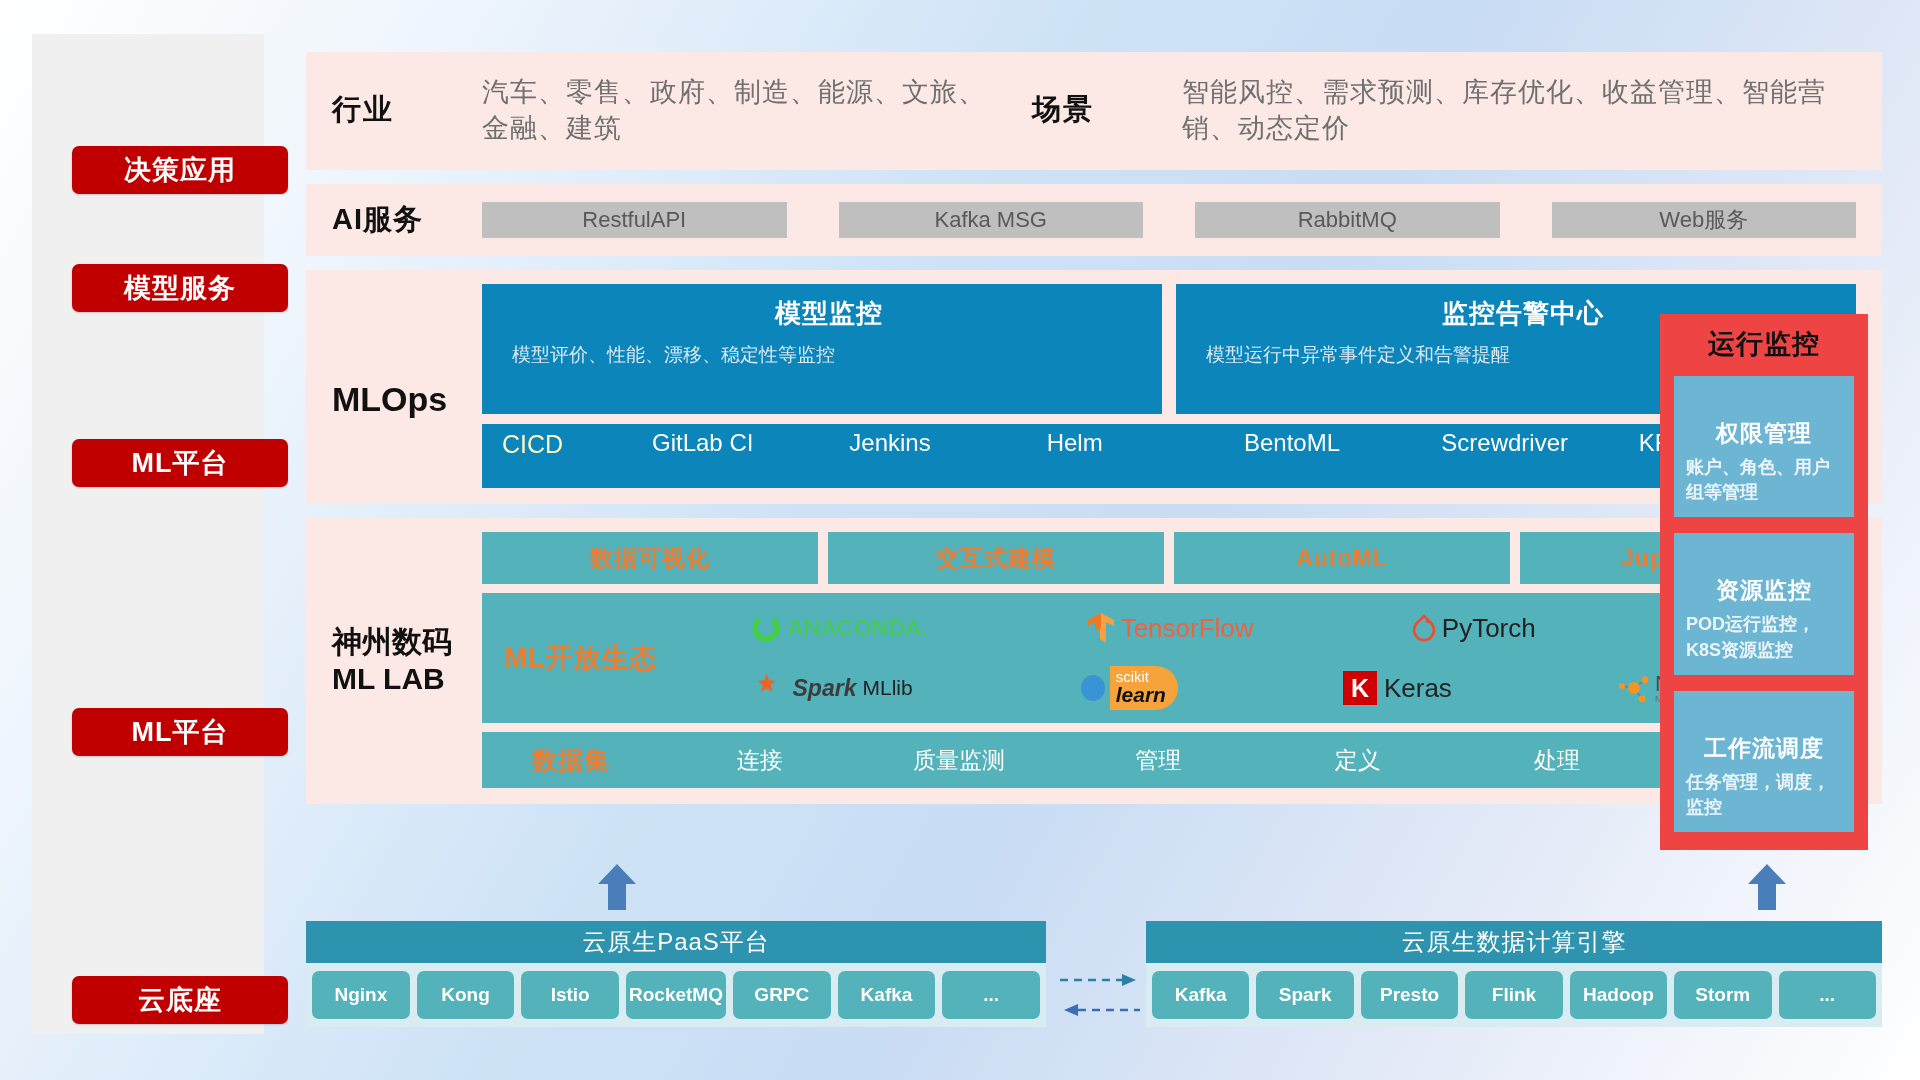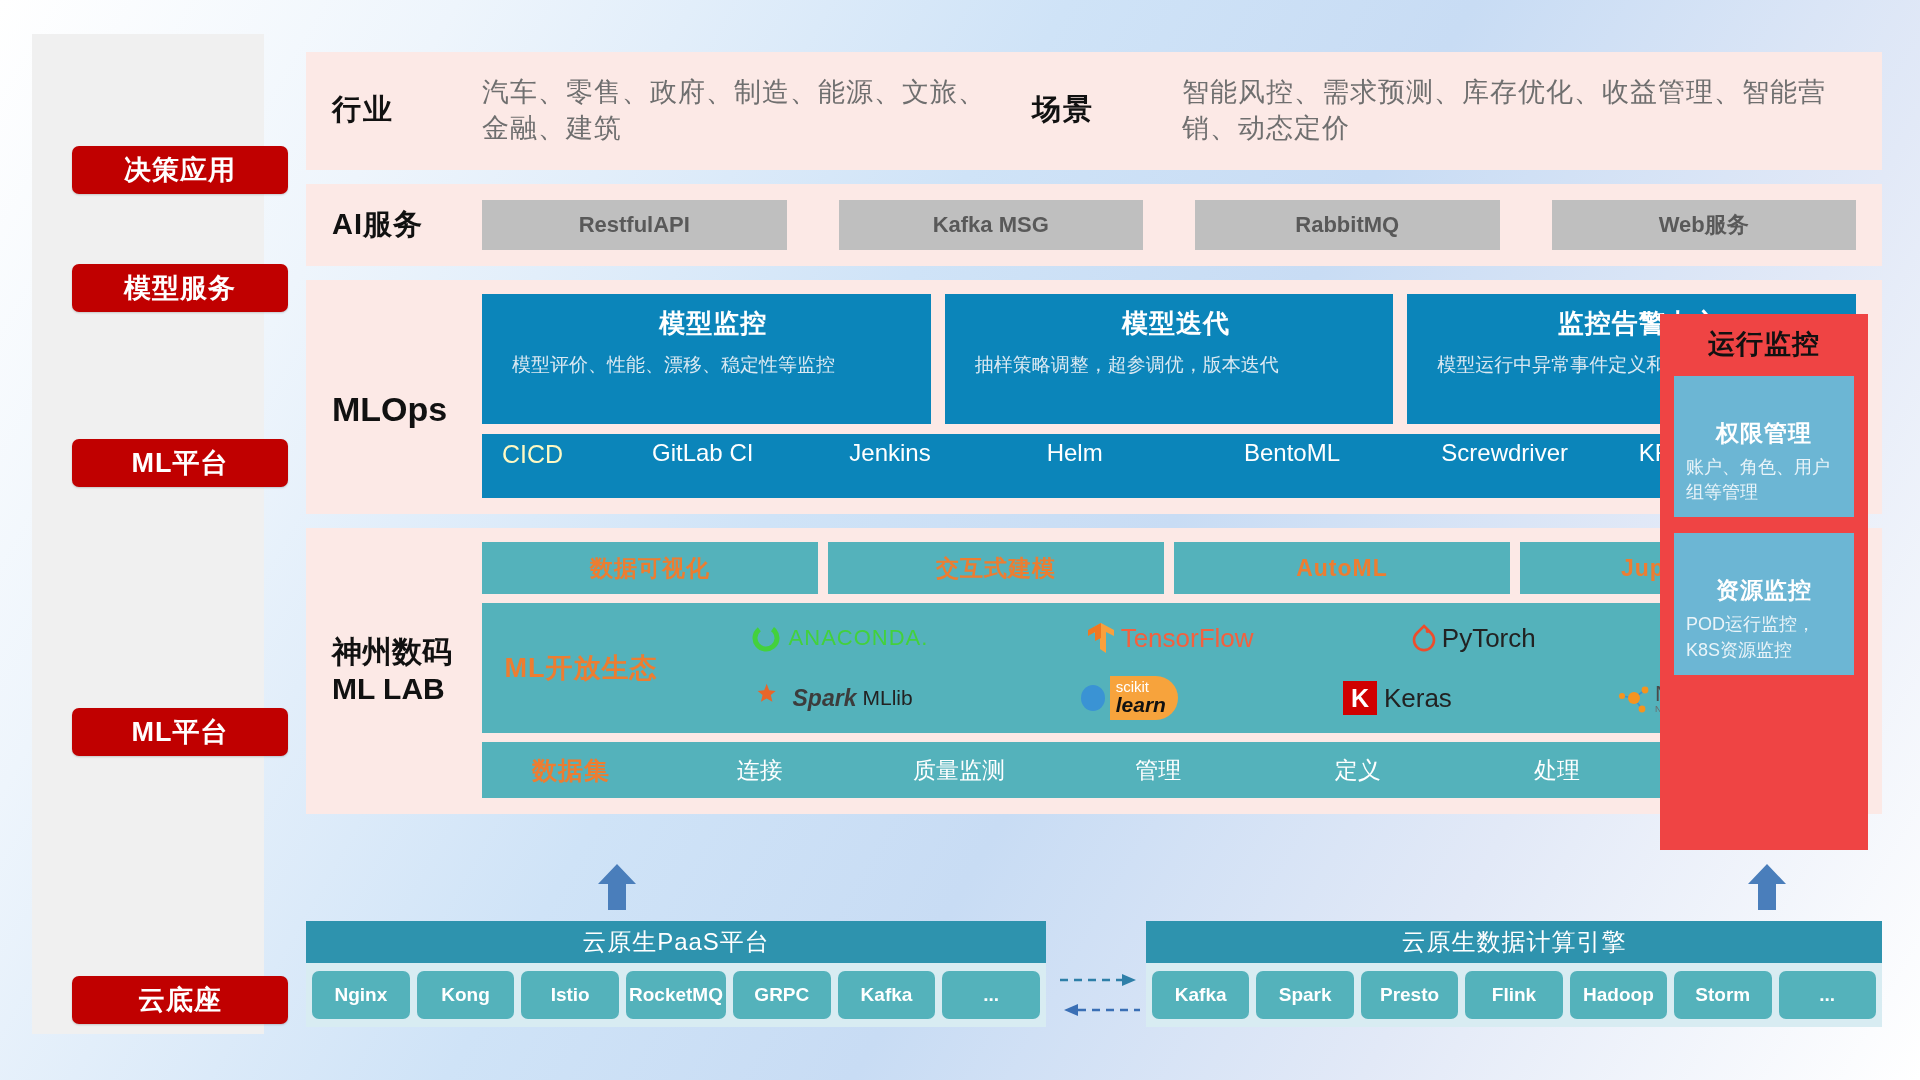--- a/index.html
+++ b/index.html
@@ -42,23 +42,23 @@
   .b-apps { padding: 22px 26px 24px 26px; display: flex; flex-direction: row; gap: 20px; }
   .app-row { display: flex; align-items: center; }
   .app-key { width: 150px; flex: none; font-size: 29px; font-weight: bold; color: #111; letter-spacing: 2px; }
   .app-val { font-size: 27px; color: #6f6f6f; letter-spacing: 1px; }
 
   
   .b-ai { padding: 16px 26px; display: flex; align-items: center; }
   .ai-key { width: 150px; flex: none; font-size: 29px; font-weight: bold; color: #111; letter-spacing: 1px; }
   .ai-items { flex: 1; display: flex; gap: 52px; }
   .ai-chip {
-    flex: 1; height: 50px; background: #bfbfbf;
+    flex: 1; height: 36px; background: #bfbfbf;
     display: flex; align-items: center; justify-content: center;
-    font-size: 22px; font-weight: bold; color: #595959;
+    font-size: 22px; font-weight: normal; color: #595959;
   }
 
   
   .b-mlops { padding: 14px 26px 16px 26px; display: flex; align-items: flex-start; }
   .mlops-key { width: 150px; flex: none; font-size: 34px; font-weight: bold; color: #111; padding-top: 96px; }
   .mlops-right { flex: 1; }
   .mlops-cards { display: flex; gap: 14px; }
   .mlops-card {
     flex: 1; background: #0b85ba; padding: 12px 16px 16px 30px; min-height: 130px;
   }
@@ -89,21 +89,21 @@
   .ds-item { flex: 1; text-align: center; font-size: 23px; color: #fff; }
 
   
   .monitor {
     position: absolute; left: 1660px; top: 314px; width: 208px; height: 536px;
     background: #ef4444; padding: 12px 14px;
   }
   .monitor-title { text-align: center; font-size: 27px; font-weight: bold; color: #111; margin-bottom: 14px; letter-spacing: 1px; }
   .mon-card { background: #6cb6d4; padding: 9px 12px 12px 12px; margin-bottom: 16px; }
   .mon-card h4 { text-align: center; font-size: 23px; color: #fff; font-weight: bold; margin-bottom: 6px; letter-spacing: 1px; margin-top: 33px; }
-  .mon-card p { font-size: 18px; color: #eaf4f9; line-height: 1.4; }
+  .mon-card p { font-size: 18px; color: #eaf4f9; line-height: 1.4; font-weight: bold; }
 
   
   .cloud { position: absolute; left: 306px; top: 868px; width: 1576px; height: 160px; }
   .cloud-col { position: absolute; top: 42px; }
   .cloud-col.left { left: 0; width: 740px; }
   .cloud-col.right { left: 840px; width: 736px; }
   .cloud-head {
     height: 42px; background: #2e93ae; color: #fff;
     font-size: 24px; display: flex; align-items: center; justify-content: center; letter-spacing: 1px; margin-top: 11px;
   }
@@ -166,24 +166,20 @@
       </div>
     </div>
 
     <div class="band b-mlops">
       <div class="mlops-key">MLOps</div>
       <div class="mlops-right">
         <div class="mlops-cards">
           <div class="mlops-card">
             <h3>模型监控</h3>
             <p>模型评价、性能、漂移、稳定性等监控</p>
-          </div>
-          <div class="mlops-card">
-            <h3>模型迭代</h3>
-            <p>抽样策略调整，超参调优，版本迭代</p>
           </div>
           <div class="mlops-card">
             <h3>监控告警中心</h3>
             <p>模型运行中异常事件定义和告警提醒</p>
           </div>
         </div>
         <div class="cicd-bar">
           <div class="cicd-title">CICD</div>
           <div class="cicd-tools">
             <div class="cicd-tool">GitLab CI</div>
@@ -312,20 +308,24 @@
   <div class="monitor">
     <div class="monitor-title">运行监控</div>
     <div class="mon-card">
       <h4>权限管理</h4>
       <p>账户、角色、用户组等管理</p>
     </div>
     <div class="mon-card">
       <h4>资源监控</h4>
       <p>POD运行监控，K8S资源监控</p>
     </div>
+    <div class="mon-card">
+      <h4>工作流调度</h4>
+      <p>任务管理，调度，监控</p>
+    </div>
   </div>
 
   <div class="cloud">
 
     <svg class="up-arrow a1" viewBox="0 0 42 46">
       <polygon points="21,0 40,20 30,20 30,46 12,46 12,20 2,20" fill="#4a7ebb"></polygon>
     </svg>
     <svg class="up-arrow a2" viewBox="0 0 42 46">
       <polygon points="21,0 40,20 30,20 30,46 12,46 12,20 2,20" fill="#4a7ebb"></polygon>
     </svg>

